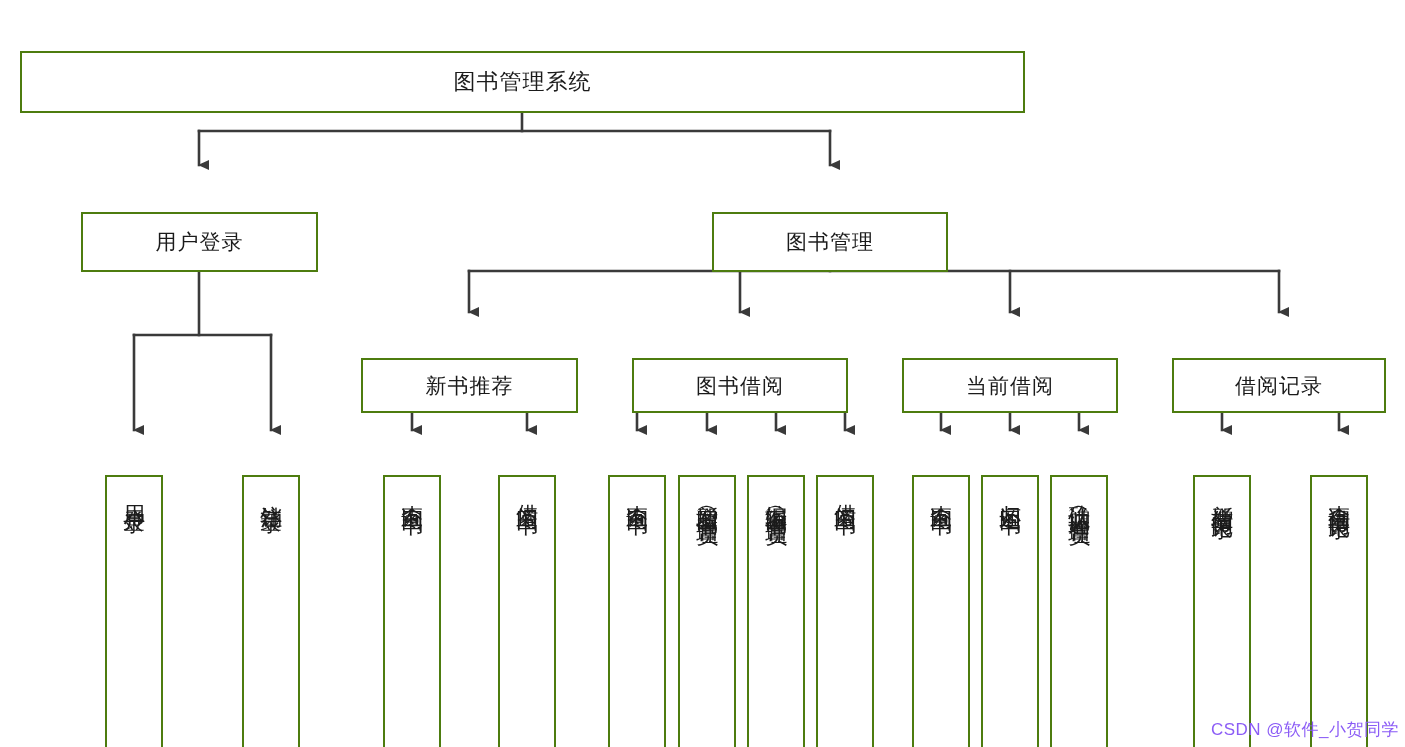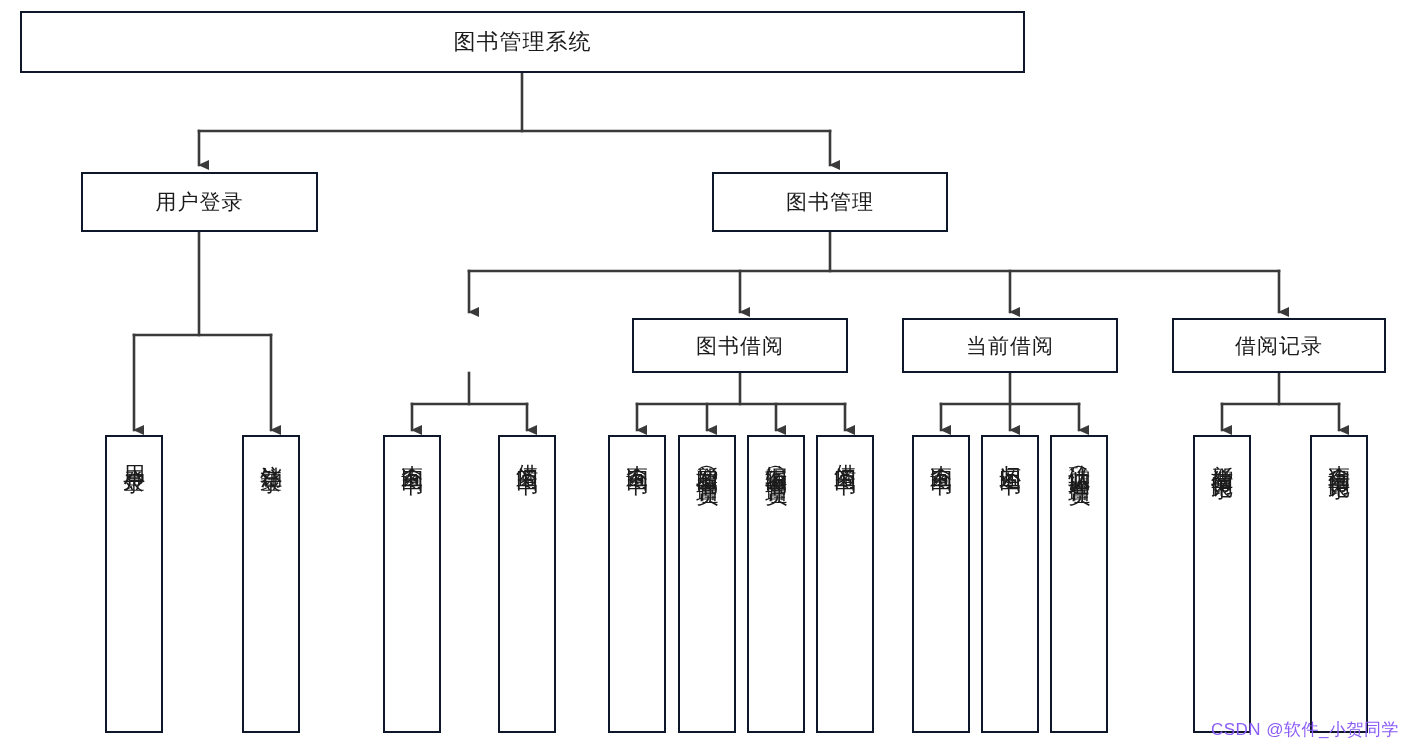--- a/index.html
+++ b/index.html
@@ -23,26 +23,27 @@
     position: absolute;
     left: 0;
     top: 0;
     width: 1405px;
     height: 747px;
   }
   .node {
     position: absolute;
     box-sizing: border-box;
     background: #ffffff;
-    border: 2px solid #0f172a;
+    border: 2px solid #4d7c0f;
     display: flex;
     align-items: center;
     justify-content: center;
     color: #1b1b1b;
     z-index: 2;
+    margin-top: 40px;
   }
   .node .label {
     text-align: center;
     line-height: 1.12;
     letter-spacing: 1px;
   }
   .node.horiz .label {
     font-size: 21px;
   }
   .node.root .label {
@@ -129,20 +130,23 @@
     <span class="label">图书管理系统</span>
   </div>
 
   <div class="node horiz" style="left:81px; top:172px; width:237px; height:60px;">
     <span class="label">用户登录</span>
   </div>
   <div class="node horiz" style="left:712px; top:172px; width:236px; height:60px;align-items:center;">
     <span class="label">图书管理</span>
   </div>
 
+  <div class="node horiz" style="left:361px; top:318px; width:217px; height:55px;">
+    <span class="label">新书推荐</span>
+  </div>
   <div class="node horiz" style="left:902px; top:318px; width:216px; height:55px;">
     <span class="label">当前借阅</span>
   </div>
   <div class="node horiz" style="left:632px; top:318px; width:216px; height:55px;">
     <span class="label">图书借阅</span>
   </div>
   <div class="node horiz" style="left:1172px; top:318px; width:214px; height:55px;">
     <span class="label">借阅记录</span>
   </div>
 

